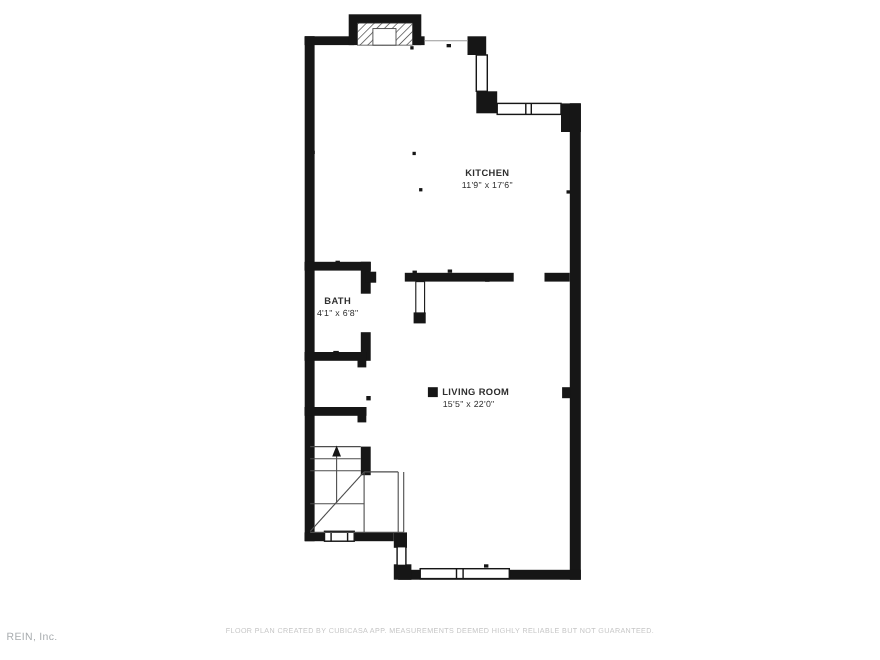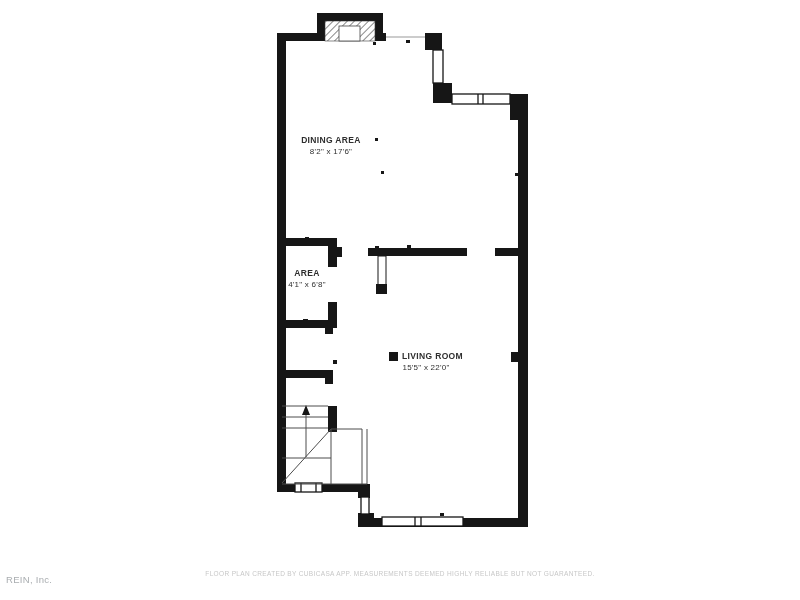--- a/index.html
+++ b/index.html
@@ -156,28 +156,28 @@
       <rect x="305" y="237" width="4" height="3"></rect>
       <rect x="303" y="319" width="5" height="3"></rect>
       <rect x="333" y="360" width="4" height="4"></rect>
       <rect x="375" y="246" width="4" height="3"></rect>
       <rect x="407" y="245" width="4" height="3"></rect>
       <rect x="441" y="253" width="4" height="3"></rect>
       <rect x="440" y="513" width="4" height="3"></rect>
     </g>
   </svg>
 
-  <div class="room-label" style="left:276px; top:135px; width:110px;">
-    <div class="room-name">DINING AREA</div>
-    <div class="room-dims">8'2" x 17'6"</div>
+
+  <div class="room-label" style="left:388px; top:152px; width:110px;">
+    <div class="room-name">KITCHEN</div>
+    <div class="room-dims">11'9" x 17'6"</div>
   </div>
 
-
   <div class="room-label" style="left:264px; top:268px; width:86px;">
-    <div class="room-name">AREA</div>
+    <div class="room-name">BATH</div>
     <div class="room-dims">4'1" x 6'8"</div>
   </div>
 
   <div class="room-label" style="left:366px; top:351px; width:120px;">
     <div class="living-row">
       <span class="marker-sq"></span>
       <span class="room-name">LIVING ROOM</span>
     </div>
     <div class="room-dims">15'5" x 22'0"</div>
   </div>

